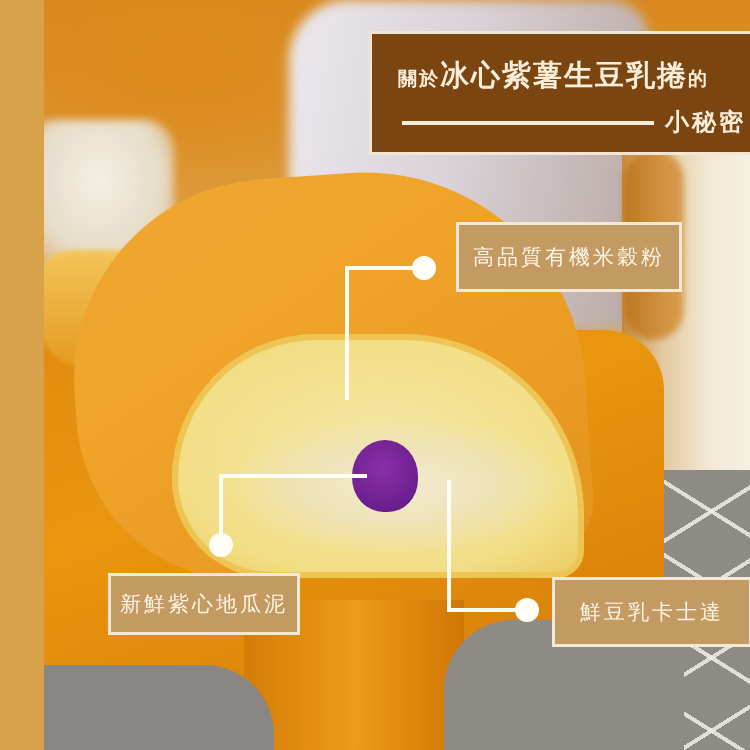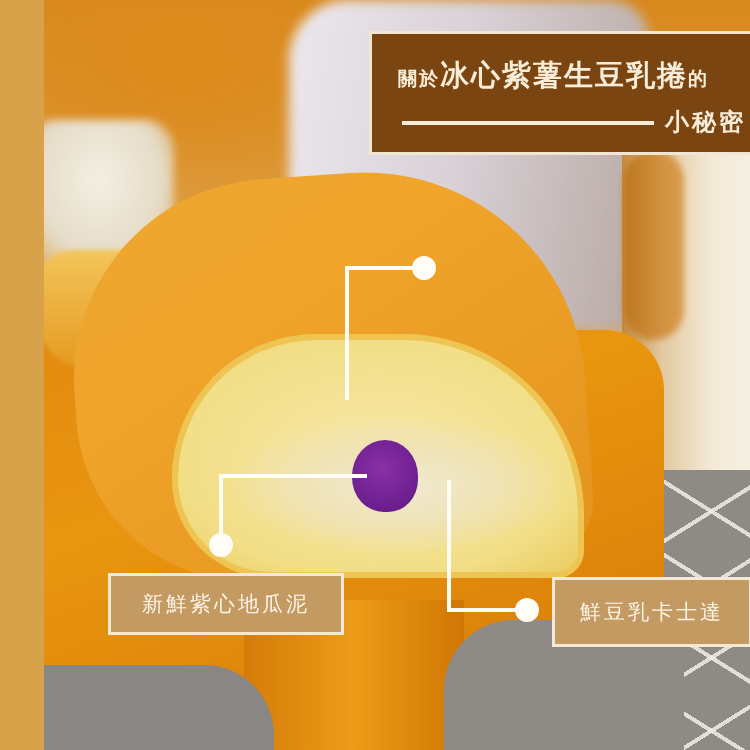--- a/index.html
+++ b/index.html
@@ -157,25 +157,28 @@
     <div class="title-line1">
       <span class="sm">關於</span><span class="lg">冰心紫薯生豆乳捲</span><span class="sm">的</span>
     </div>
     <div class="title-rule"></div>
     <div class="title-line2">小秘密</div>
   </div>
 
   <div class="line" style="left:301px; top:266px; width:4px; height:134px;"></div>
   <div class="line" style="left:301px; top:266px; width:78px; height:4px;"></div>
   <div class="dot" style="left:368px; top:256px;"></div>
+  <div class="label-box" style="left:412px; top:222px; width:226px; height:70px;">
+    <span>高品質有機米穀粉</span>
+  </div>
 
   <div class="line" style="left:175px; top:474px; width:148px; height:4px;"></div>
   <div class="line" style="left:175px; top:474px; width:4px; height:70px;"></div>
   <div class="dot" style="left:165px; top:533px;"></div>
-  <div class="label-box" style="left:64px; top:573px; width:236px; height:62px;">
+  <div class="label-box" style="left:64px; top:573px; width:192px; height:62px;">
     <span>新鮮紫心地瓜泥</span>
   </div>
 
   <div class="line" style="left:403px; top:480px; width:4px; height:132px;"></div>
   <div class="line" style="left:403px; top:608px; width:80px; height:4px;"></div>
   <div class="dot" style="left:471px; top:598px;"></div>
   <div class="label-box" style="left:508px; top:577px; width:200px; height:70px;">
     <span>鮮豆乳卡士達</span>
   </div>
 

